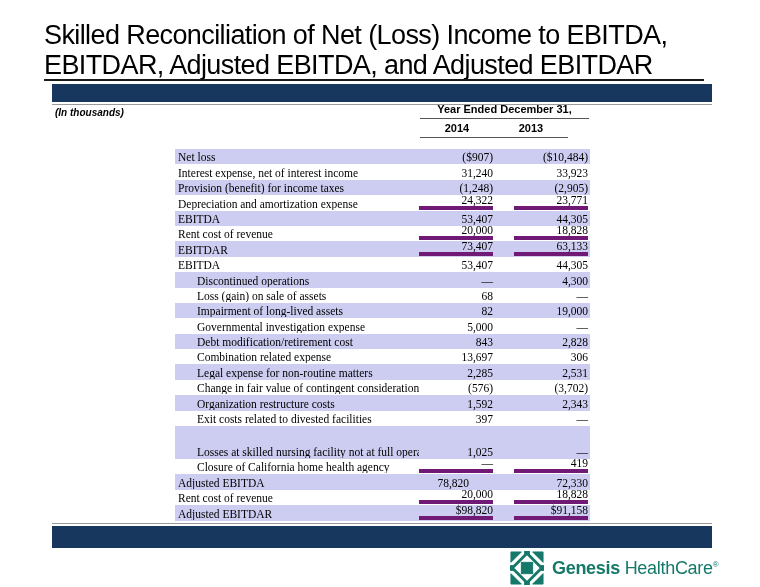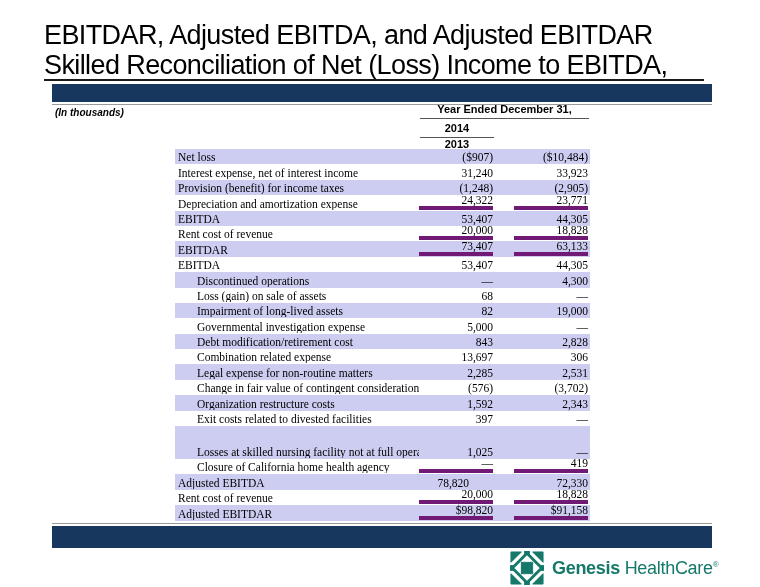--- a/index.html
+++ b/index.html
@@ -33,21 +33,21 @@
     position:absolute;left:55px;top:107px;
     font-size:10px;font-weight:bold;font-style:italic;color:#000;
   }
   .period-header{
     position:absolute;left:420px;top:103px;width:169px;
     text-align:center;font-size:11px;font-weight:bold;color:#000;
     border-bottom:1px solid #555;padding-bottom:3px;
   }
   .year-headers{
     position:absolute;left:420px;top:122px;width:169px;
-    display:flex;justify-content:flex-start;flex-direction:column;
+    display:flex;justify-content:flex-start;
   }
   .year-cell{
     width:74px;text-align:center;font-size:11px;font-weight:bold;color:#000;
     border-bottom:1px solid #555;padding-bottom:3px;
   }
   
   .tbody{
     position:absolute;left:175px;top:149px;width:415px;
   }
   .trow{
@@ -84,22 +84,22 @@
   .brand-text .b{font-weight:bold;}
   .brand-text .r{font-weight:400;}
   .brand-text sup{font-size:8px;}
 </style>
 </head>
 <body>
 
 <div class="slide">
 
   <div class="title">
+    <div>Skilled Reconciliation of Net (Loss) Income to EBITDA,</div>
     <div>EBITDAR, Adjusted EBITDA, and Adjusted EBITDAR</div>
-    <div>Skilled Reconciliation of Net (Loss) Income to EBITDA,</div>
   </div>
   <div class="title-underline"></div>
   <div class="title-bar" style="background: rgb(23, 55, 94);"></div>
   <div class="title-bar-shadow"></div>
 
   <div class="units-note">(In thousands)</div>
 
   <div class="period-header">Year Ended December 31,</div>
   <div class="year-headers">
     <div class="year-cell">2014</div>

